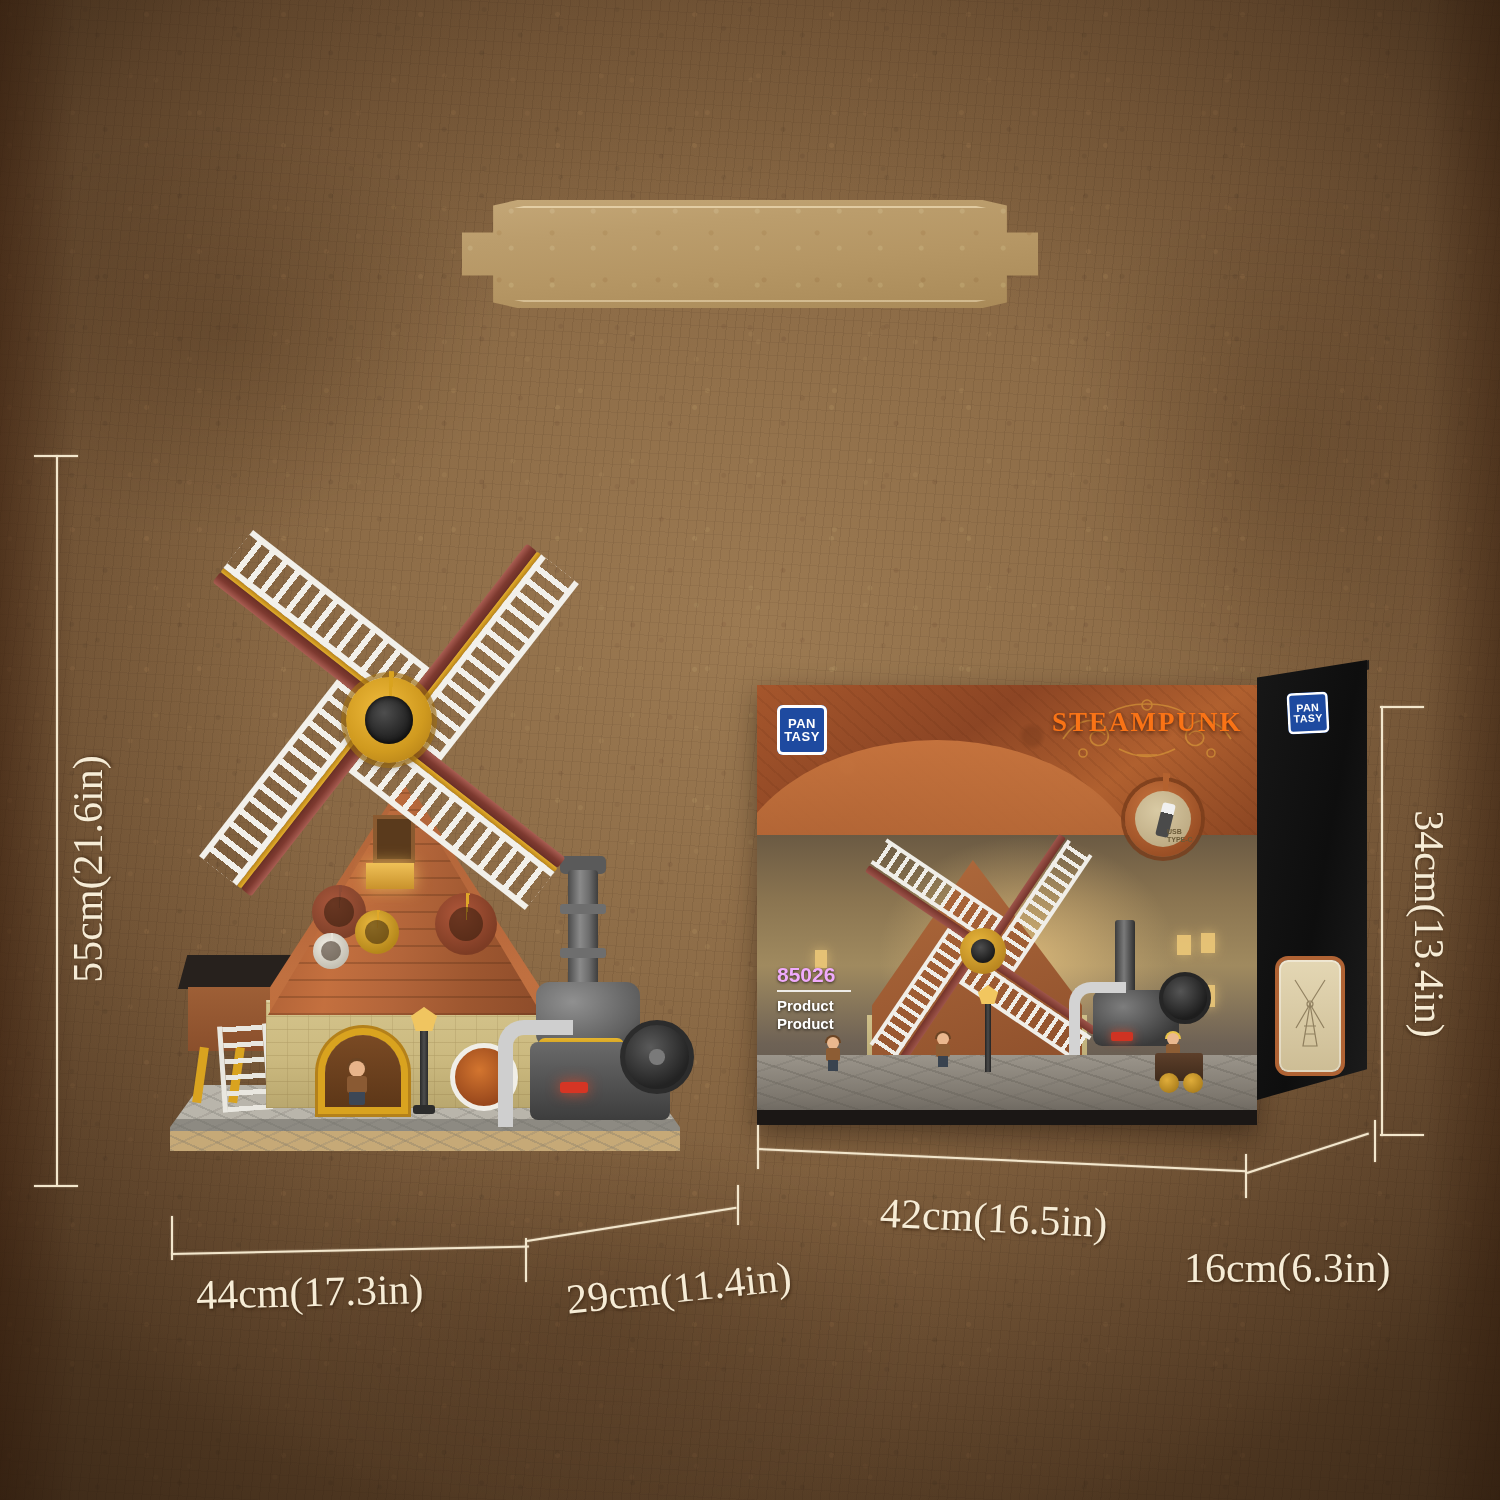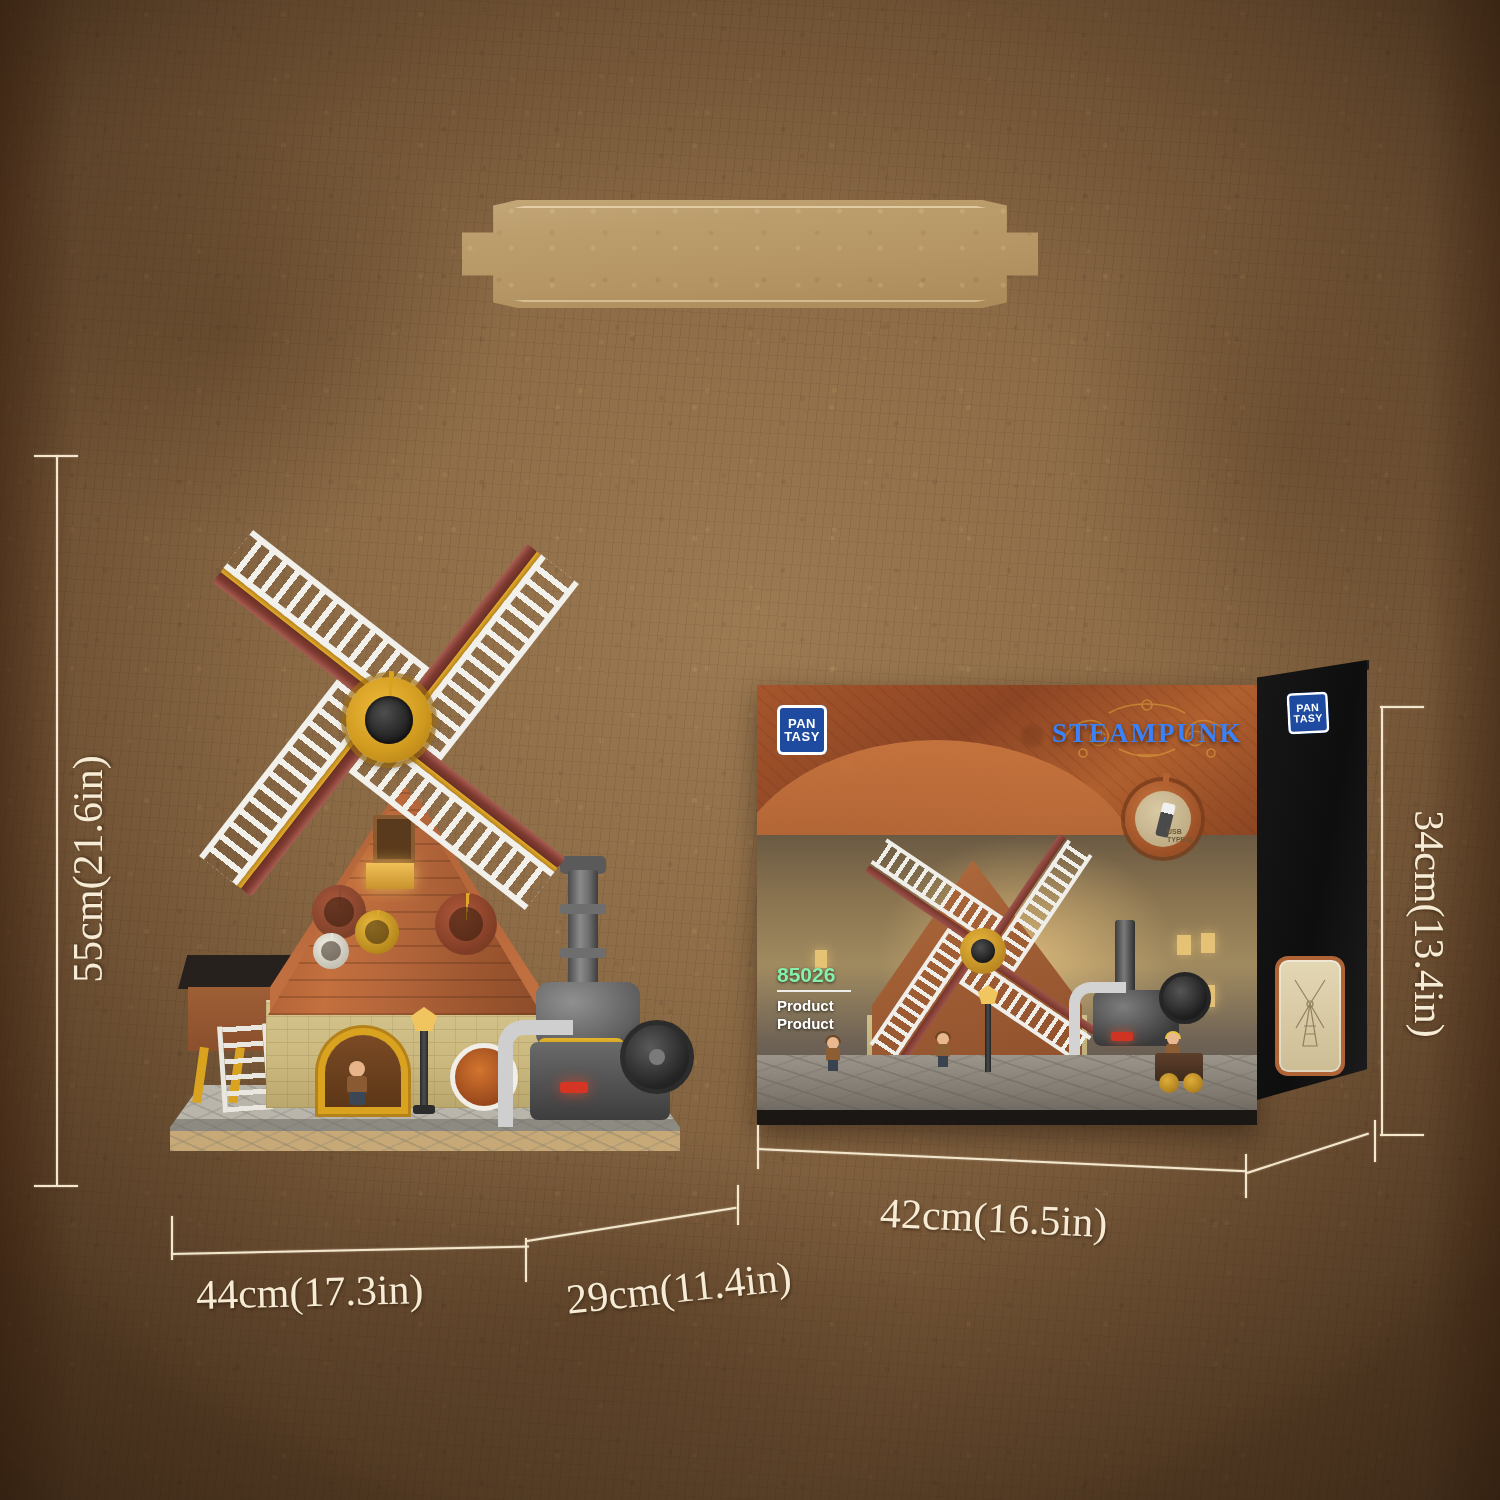--- a/index.html
+++ b/index.html
@@ -281,31 +281,31 @@
   .art-lamp{position:absolute;left:228px;top:315px;width:6px;height:72px;background:linear-gradient(90deg,#232323,#4a4a4a,#232323);}
   .art-lamp .hd{position:absolute;left:-7px;top:-15px;width:20px;height:19px;background:#f2c65f;
     clip-path:polygon(50% 0,100% 38%,82% 100%,18% 100%,0 38%);box-shadow:0 0 10px rgba(245,200,105,.75);}
   .art-win{position:absolute;background:#f3cd7a;box-shadow:0 0 12px rgba(243,205,122,.7);opacity:.85;}
 
   .brand-logo{position:absolute;width:50px;height:50px;background:#1e4aa0;border-radius:6px;
     display:flex;align-items:center;justify-content:center;
     box-shadow:inset 0 0 0 3px #fff, inset 0 0 0 5px #1e4aa0;}
   .brand-logo span{color:#fff;font-family:"Liberation Sans",sans-serif;font-weight:700;
     font-size:13px;line-height:13px;text-align:center;letter-spacing:.5px;}
-  .sku{position:absolute;left:20px;top:278px;color:#86efac;
+  .sku{position:absolute;left:20px;top:278px;color:#f0abfc;
     font-family:"Liberation Sans",sans-serif;font-weight:700;font-size:21px;
     text-shadow:0 1px 3px rgba(0,0,0,.7);}
   .sku-rule{position:absolute;left:20px;top:305px;width:74px;height:2px;background:rgba(255,255,255,.85);}
   .pname{position:absolute;left:20px;top:312px;color:#fff;
     font-family:"Liberation Sans",sans-serif;font-weight:600;font-size:15px;line-height:18px;
     text-shadow:0 1px 3px rgba(0,0,0,.7);}
   .steampunk-word{position:absolute;left:295px;top:22px;width:190px;text-align:center;
-    color:#3b82f6;font-family:"Liberation Serif",serif;font-weight:700;
+    color:#f97316;font-family:"Liberation Serif",serif;font-weight:700;
     font-size:27px;letter-spacing:2px;
-    text-shadow:0 2px 4px rgba(60,24,8,.8);margin-top:11px;}
+    text-shadow:0 2px 4px rgba(60,24,8,.8);}
   .ornament{position:absolute;left:292px;top:8px;width:196px;height:74px;opacity:.55;}
   .usb-badge{position:absolute;left:368px;top:96px;width:76px;height:76px;border-radius:50%;
     background:radial-gradient(circle at 40% 35%,#c9753f,#9a4f25 72%);
     box-shadow:0 0 0 4px rgba(120,60,26,.8);}
   .usb-badge .teeth{position:absolute;inset:-8px;border-radius:50%;color:#b4622f;
     background:conic-gradient(from 0deg,#b4622f 0 9deg, transparent 9deg 30deg);}
   .usb-badge .face{position:absolute;inset:13%;border-radius:50%;
     background:radial-gradient(circle at 40% 35%,#d9caa4,#b5a179);}
   .usb-plug{position:absolute;left:34px;top:22px;width:13px;height:34px;
     background:linear-gradient(180deg,#f0f0f0 0 30%, #4a4a4a 30% 100%);border-radius:3px;transform:rotate(14deg);}
@@ -582,19 +582,20 @@
     </div>
   </div>
 
   <div class="dim dim-v" style="left:757px;top:1125px;height:44px;"></div>
   <div class="dim dim-h" style="left:757px;top:1148px;width:490px;transform:rotate(2.6deg);transform-origin:left center;"></div>
   <div class="dim dim-v" style="left:1245px;top:1154px;height:44px;"></div>
   <div class="dim-label" style="left:880px;top:1194px;transform:rotate(2.6deg);">42cm(16.5in)</div>
 
   <div class="dim dim-h" style="left:1247px;top:1172px;width:128px;transform:rotate(-18deg);transform-origin:left center;"></div>
   <div class="dim dim-v" style="left:1374px;top:1120px;height:42px;"></div>
+  <div class="dim-label" style="left:1184px;top:1244px;">16cm(6.3in)</div>
 
   <div class="dim dim-h" style="left:1380px;top:706px;width:44px;"></div>
   <div class="dim dim-v" style="left:1381px;top:706px;height:430px;"></div>
   <div class="dim dim-h" style="left:1380px;top:1134px;width:44px;"></div>
   <div class="dim-label" style="left:1279px;top:900px;width:300px;text-align:center;transform:rotate(90deg);">34cm(13.4in)</div>
 
 </div>
 
 </body></html>

